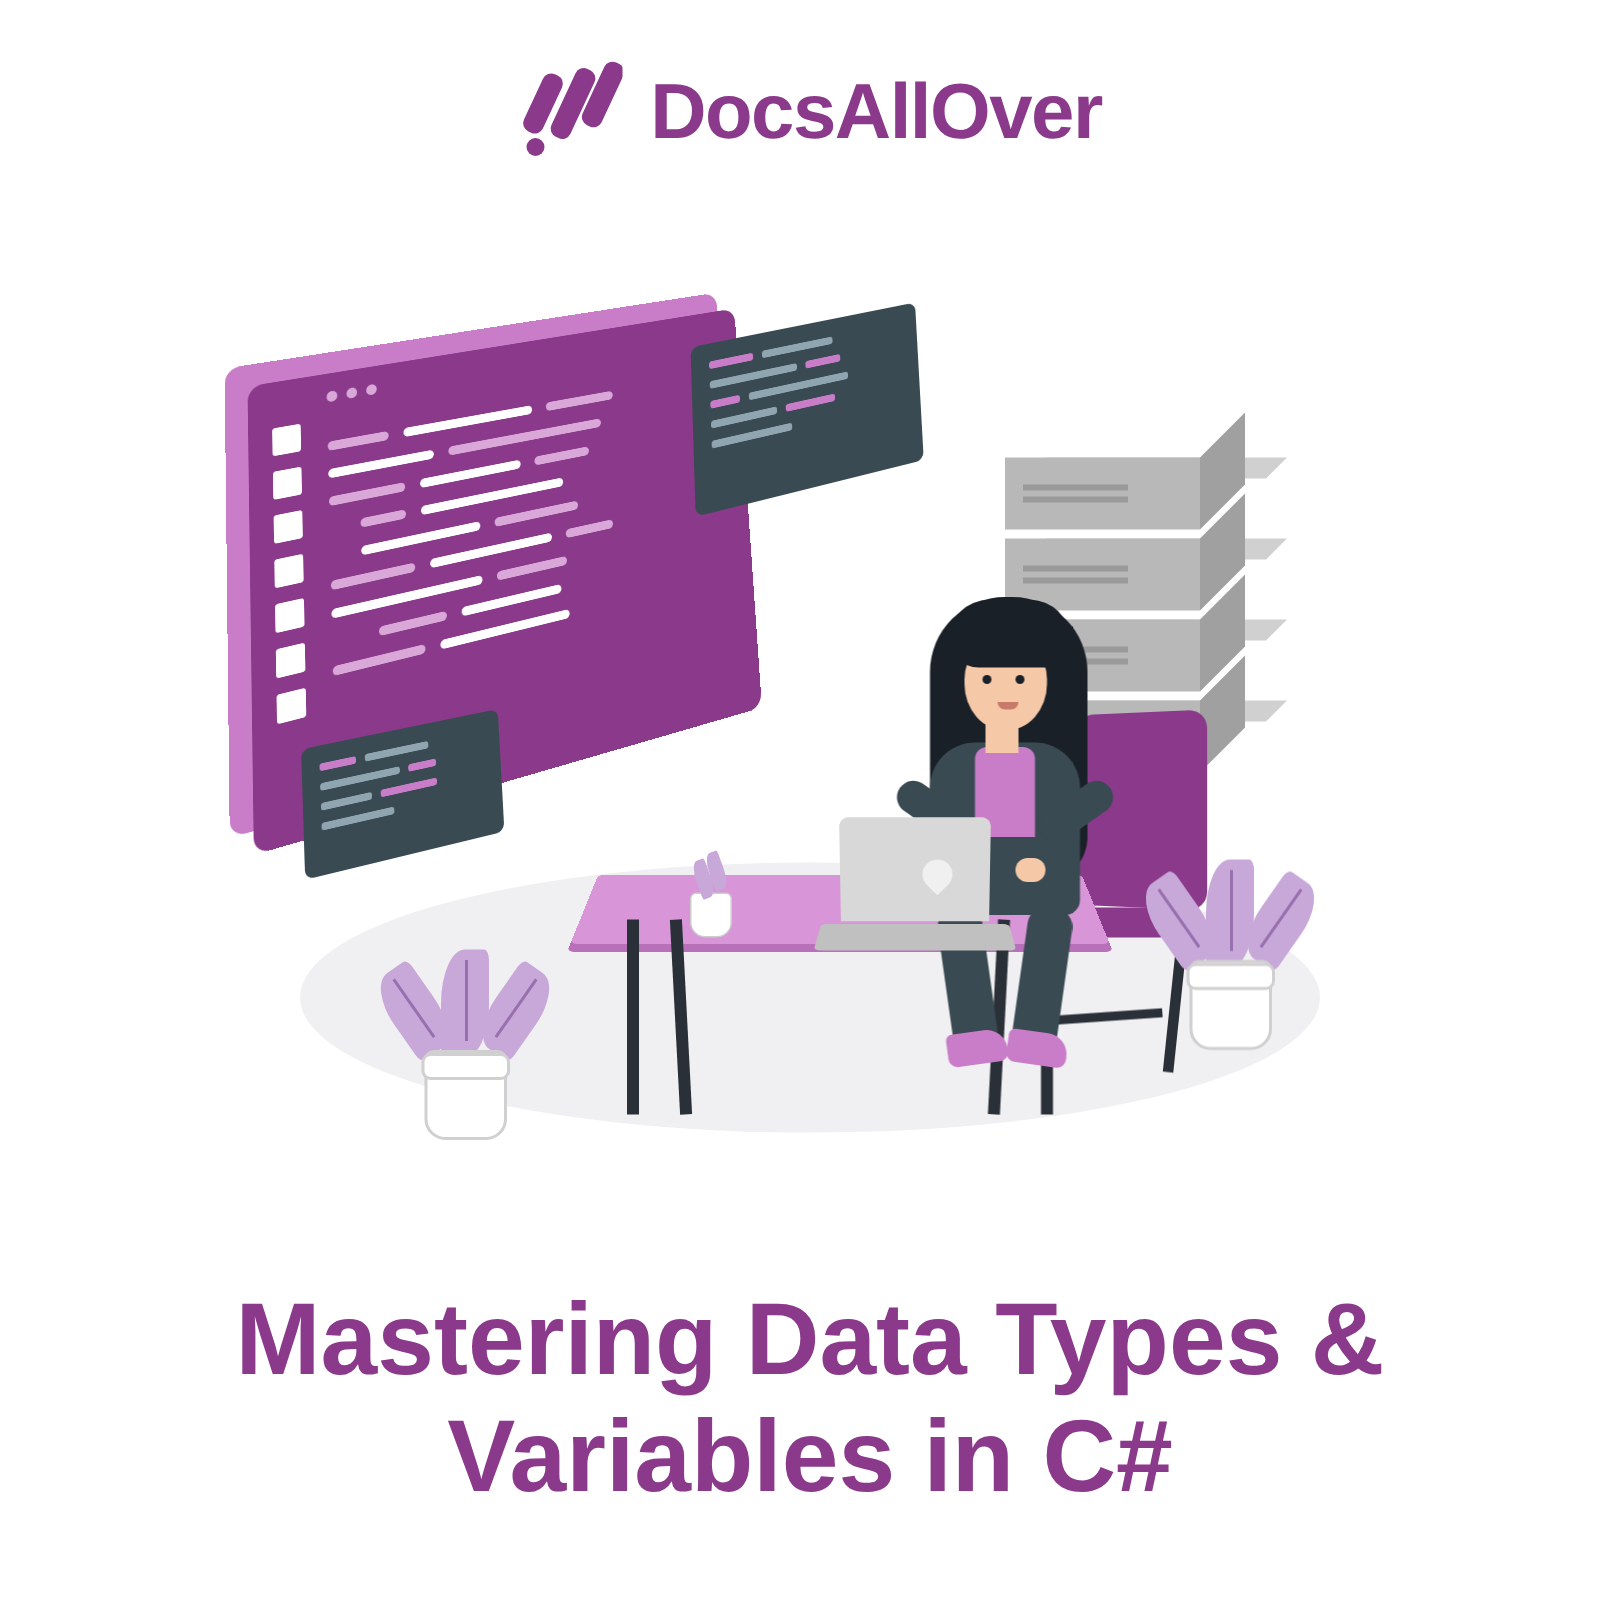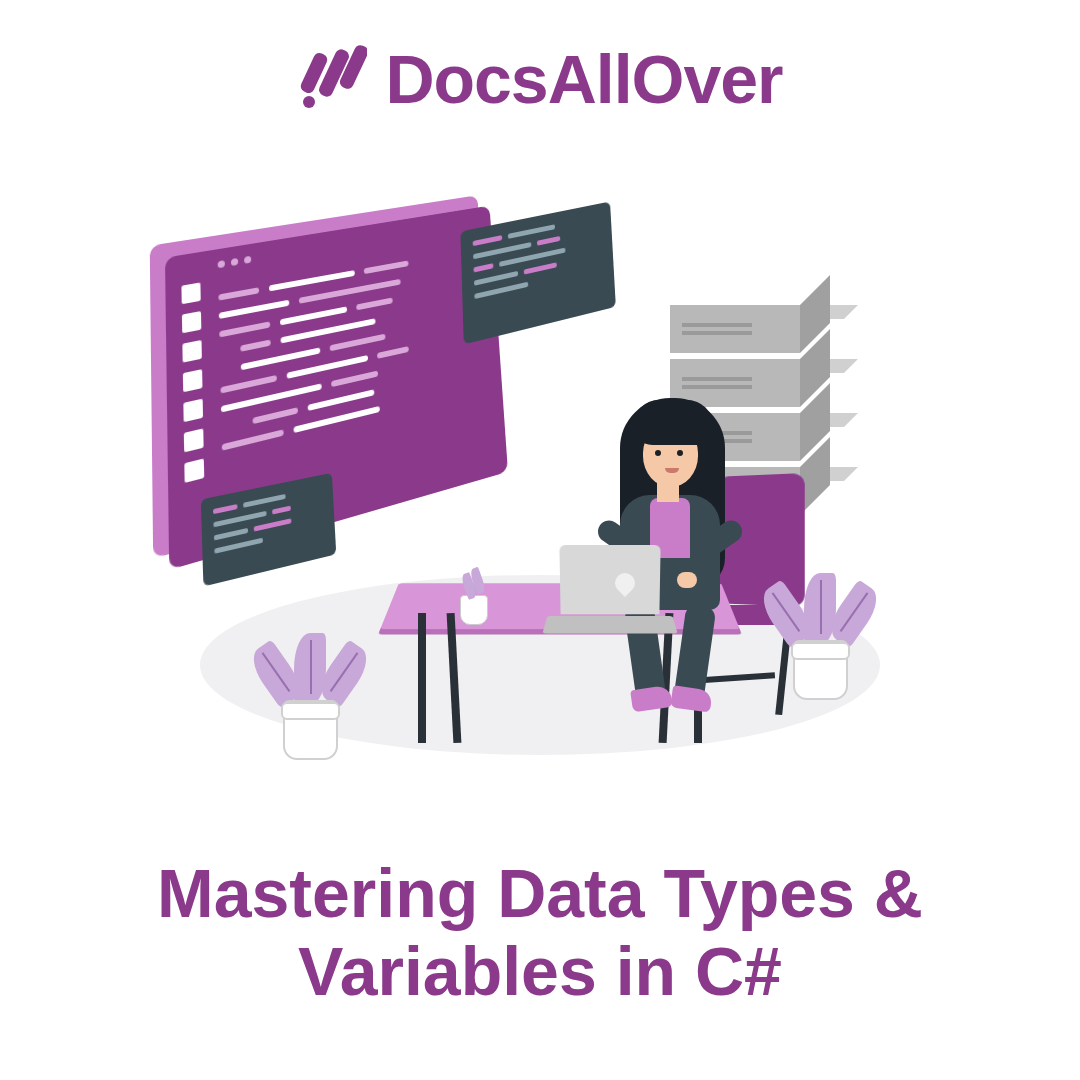--- a/index.html
+++ b/index.html
@@ -20,21 +20,21 @@
     align-items: center;
     justify-content: center;
     gap: 18px;
   }
   .logo-icon {
     width: 70px;
     height: 70px;
     position: relative;
   }
   .brand-name {
-    font-size: 68px;
+    font-size: 52px;
     font-weight: 700;
     color: #8B3A8B;
     letter-spacing: -1px;
   }
   .illustration {
     position: absolute;
     top: 165px;
     left: 50%;
     transform: translateX(-50%);
     width: 760px;

